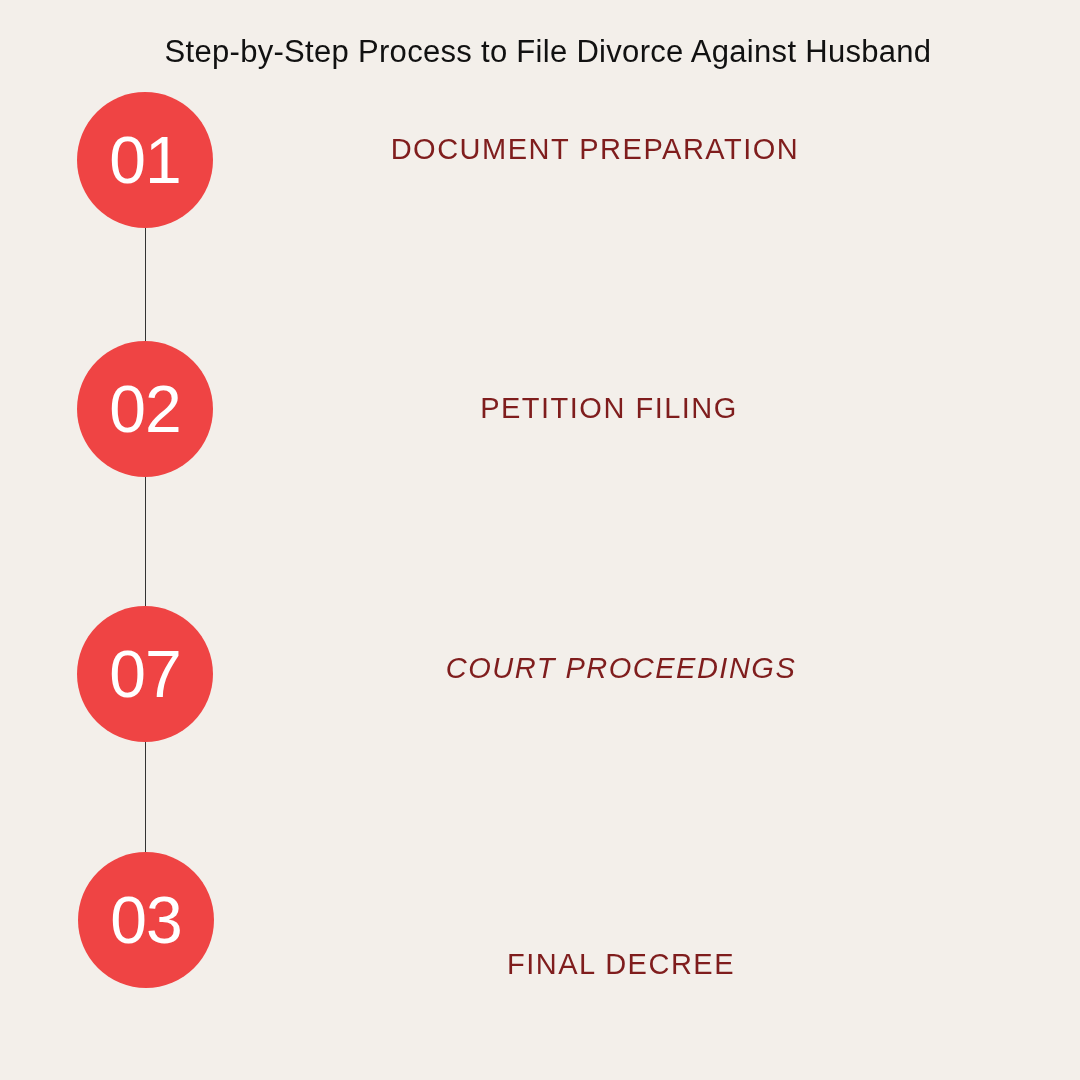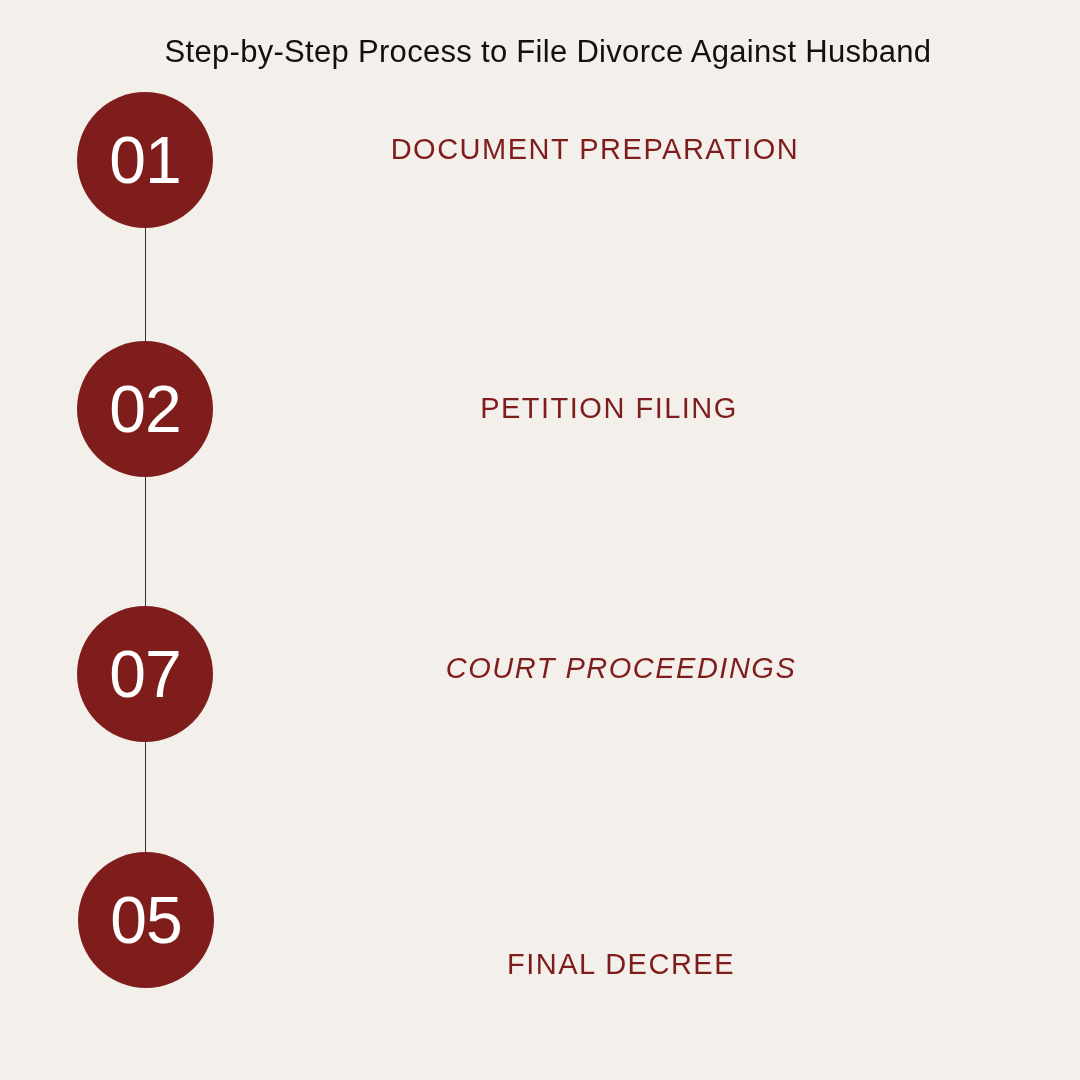--- a/index.html
+++ b/index.html
@@ -1,33 +1,33 @@
 <!DOCTYPE html>
 <html><head>
 <meta charset="utf-8">
 <style>
   html,body{margin:0;padding:0;}
   body{width:1080px;height:1080px;background:#f3efea;position:relative;overflow:hidden;font-family:"Liberation Sans",sans-serif;}
   .title{position:absolute;top:34px;left:0;width:1080px;text-align:center;font-size:31px;color:#111;letter-spacing:0.3px;padding-left:8px;}
   .line{position:absolute;left:145px;width:1px;background:#333;}
-  .circle{position:absolute;width:136px;height:136px;border-radius:50%;background:#7f1d1d;color:#fff;display:flex;align-items:center;justify-content:center;font-size:66px;font-weight:normal;letter-spacing:-1px;}
+  .circle{position:absolute;width:136px;height:136px;border-radius:50%;background:#ef4444;color:#fff;display:flex;align-items:center;justify-content:center;font-size:66px;font-weight:normal;letter-spacing:-1px;}
   .label{position:absolute;font-size:29px;color:#7f1d1d;letter-spacing:1.5px;white-space:nowrap;transform:translateX(-50%);}
 </style>
 </head>
 <body>
 
 <div class="title">Step-by-Step Process to File Divorce Against Husband</div>
 
 <div class="line" style="top:228px;height:115px;"></div>
 <div class="line" style="top:477px;height:130px;"></div>
 <div class="line" style="top:741px;height:112px;"></div>
 
 <div class="circle" style="left:77px;top:92px;">01</div>
 <div class="label" style="left:595px;top:133px;">DOCUMENT PREPARATION</div>
 
 <div class="circle" style="left:77px;top:341px;">02</div>
 <div class="label" style="left:609px;top:392px;">PETITION FILING</div>
 
 <div class="circle" style="left:77px;top:606px;">07</div>
 <div class="label" style="left:621px;top:652px;font-style:italic;">COURT PROCEEDINGS</div>
 
-<div class="circle" style="left:78px;top:852px;">05</div>
+<div class="circle" style="left:78px;top:852px;">03</div>
 <div class="label" style="left:621px;top:948px;">FINAL DECREE</div>
 
 </body></html>

